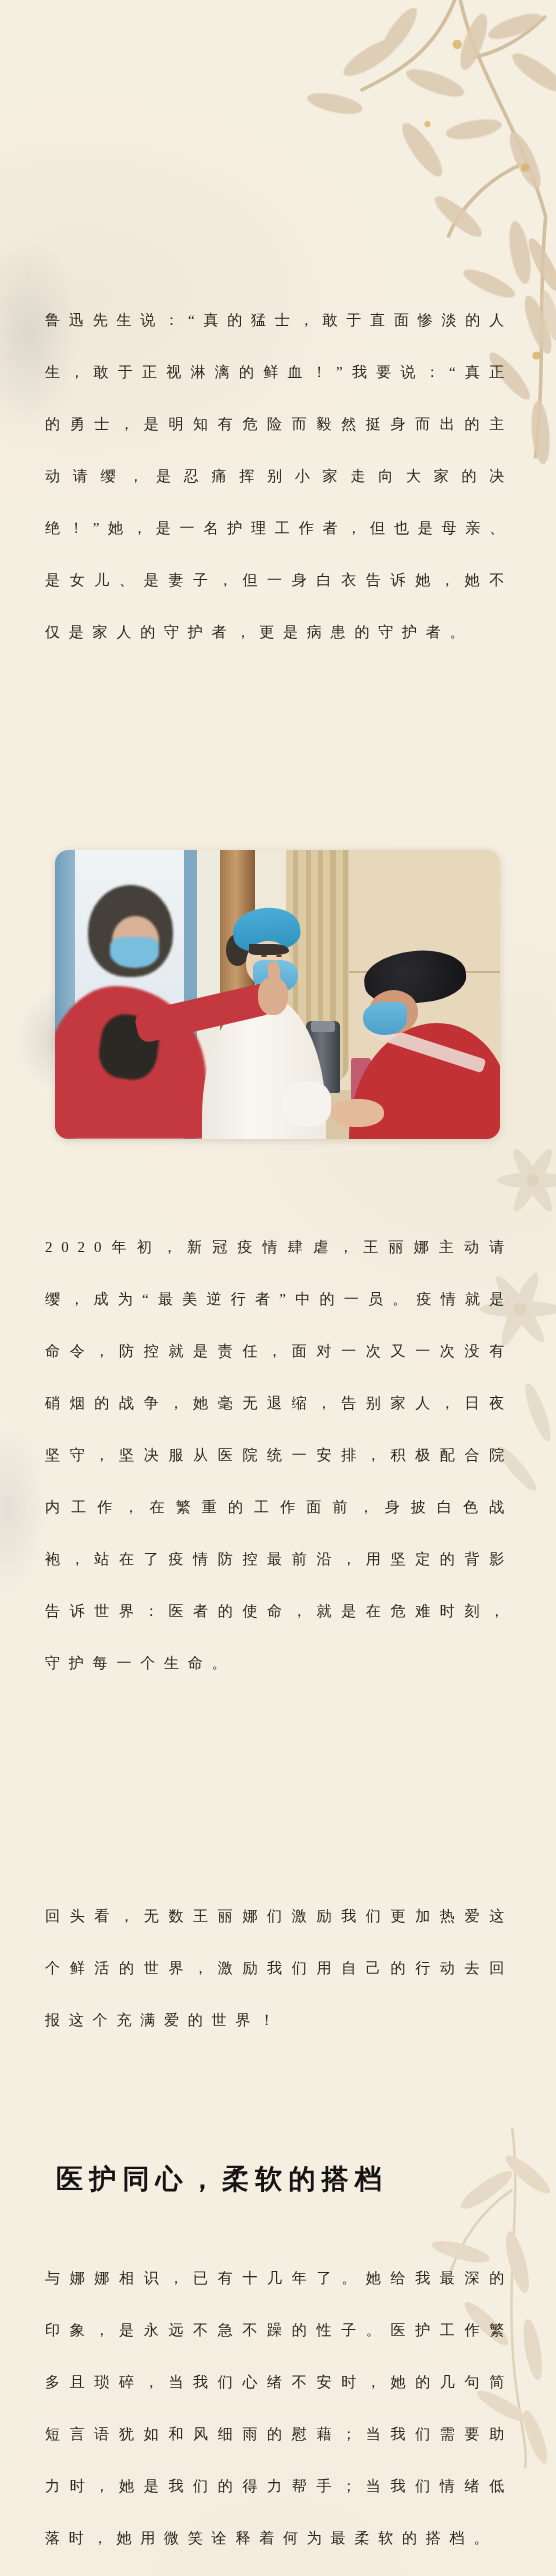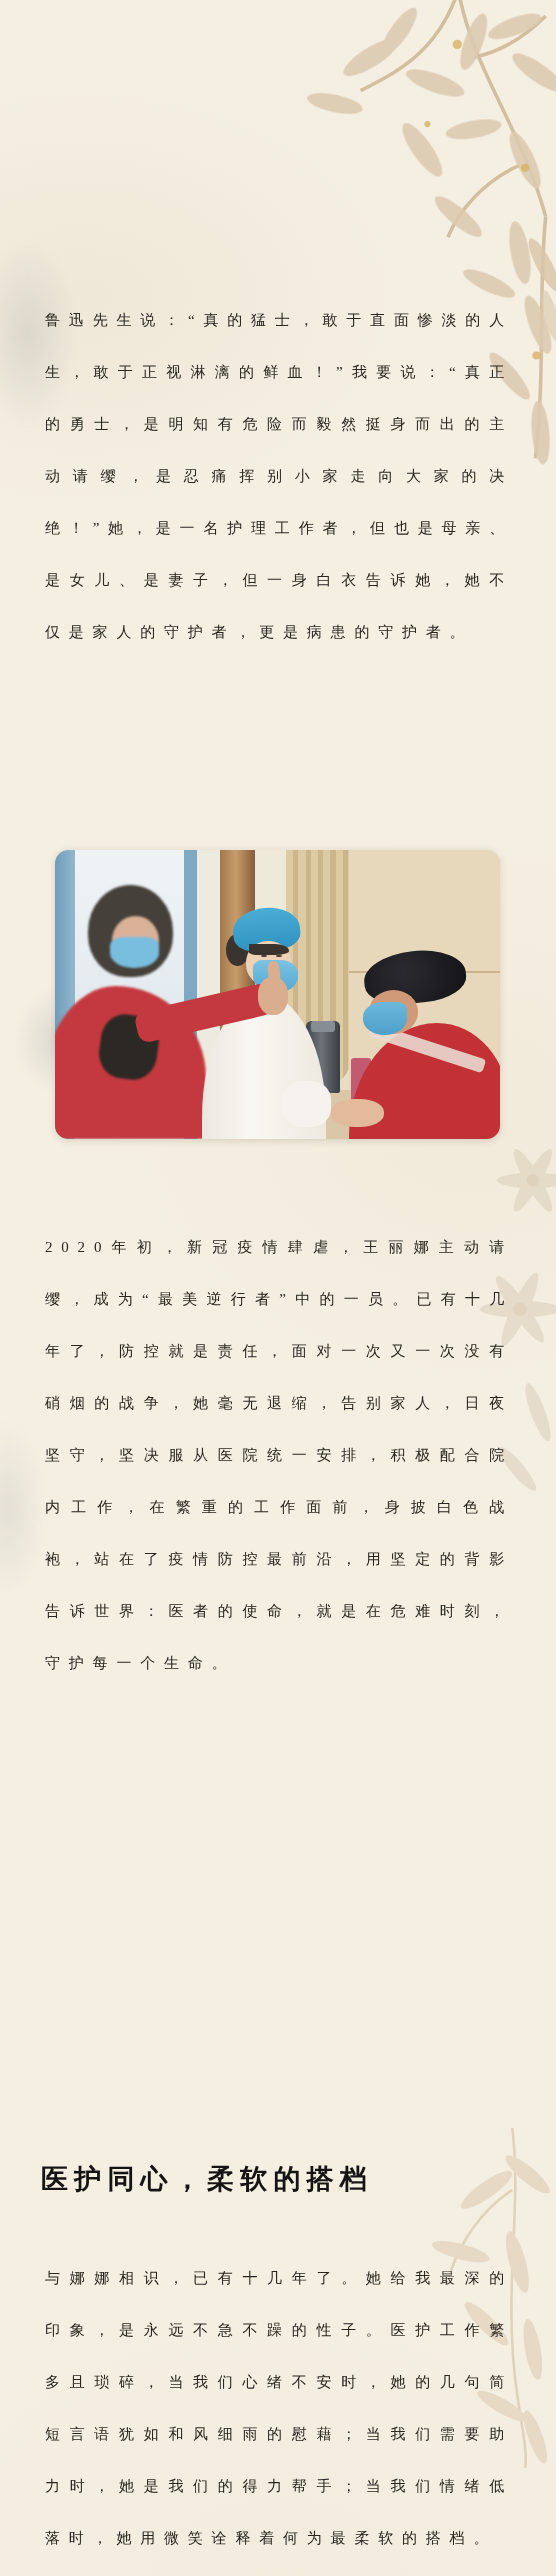--- a/index.html
+++ b/index.html
@@ -14,21 +14,21 @@
     font-family:"Liberation Serif","DejaVu Serif",serif;
     color:#2b2722;
   }
   .abs{position:absolute;}
   
   .title{
     left:40px; top:181px; width:495px;
     font-size:30px; font-weight:bold; letter-spacing:3.6px; color:#161412;
   }
   .h2{
-    left:41px; top:2139px; width:495px;
+    left:56px; top:2139px; width:495px;
     font-size:27px; font-weight:bold; letter-spacing:6.2px; color:#161412;
   }
   .para{
     left:45px; width:468px;
     font-size:15px; line-height:52px; letter-spacing:8.8px;
     text-align:justify; text-justify:inter-ideograph; color:#29261f;
   }
   
   .photo{border-radius:13.4px; overflow:hidden; box-shadow:0 1.5px 7.2px rgba(90,75,50,.18);}
   .photo *{position:absolute;}
@@ -170,20 +170,21 @@
     <div style="left:0;top:0;width:100%;height:100%;">
       <div style="left:66%;top:60%;width:36%;height:41%;background:#c23136;border-radius:55% 45% 0 0 / 95% 70% 0 0;"></div>
       <div style="left:70%;top:66%;width:27%;height:5%;background:#ead9cf;transform:rotate(18deg);border-radius:4.1px;opacity:.9;"></div>
       <div style="left:69.5%;top:35%;width:23%;height:18%;background:radial-gradient(circle at 40% 40%,#2a2a30,#131316);border-radius:50% 50% 42% 42%;transform:rotate(-6deg);"></div>
       <div style="left:70.5%;top:48.5%;width:11%;height:15%;background:#d09a78;border-radius:50%;"></div>
       <div style="left:69.2%;top:52.5%;width:10%;height:11.5%;background:linear-gradient(#6cb9dc,#4d9fcb);border-radius:45% 22% 50% 48%;"></div>
       <div style="left:62%;top:86%;width:12%;height:10%;background:#e3bb9c;border-radius:45%;"></div>
     </div>
   </div>
 
-  <p class="abs para" style="top:1206px;">2020年初，新冠疫情肆虐，王丽娜主动请缨，成为“最美逆行者”中的一员。已有十几年了，防控就是责任，面对一次又一次没有硝烟的战争，她毫无退缩，告别家人，日夜坚守，坚决服从医院统一安排，积极配合院内工作，在繁重的工作面前，身披白色战袍，站在了疫情防控最前沿，用坚定的背影告诉世界：医者的使命，就是在危难时刻，守护每一个生命。</p>
+  <p class="abs para" style="top:1206px;">2020年初，新冠疫情肆虐，王丽娜主动请缨，成为“最美逆行者”中的一员。疫情就是命令，防控就是责任，面对一次又一次没有硝烟的战争，她毫无退缩，告别家人，日夜坚守，坚决服从医院统一安排，积极配合院内工作，在繁重的工作面前，身披白色战袍，站在了疫情防控最前沿，用坚定的背影告诉世界：医者的使命，就是在危难时刻，守护每一个生命。</p>
+  <p class="abs para" style="top:1875px;">回头看，无数王丽娜们激励我们更加热爱这个鲜活的世界，激励我们用自己的行动去回报这个充满爱的世界！</p>
 
   <h2 class="abs h2">医护同心，柔软的搭档</h2>
 
   <p class="abs para" style="top:2237px;">与娜娜相识，已有十几年了。她给我最深的印象，是永远不急不躁的性子。医护工作繁多且琐碎，当我们心绪不安时，她的几句简短言语犹如和风细雨的慰藉；当我们需要助力时，她是我们的得力帮手；当我们情绪低落时，她用微笑诠释着何为最柔软的搭档。</p>
 
 </div>
 
 
 </body></html>

